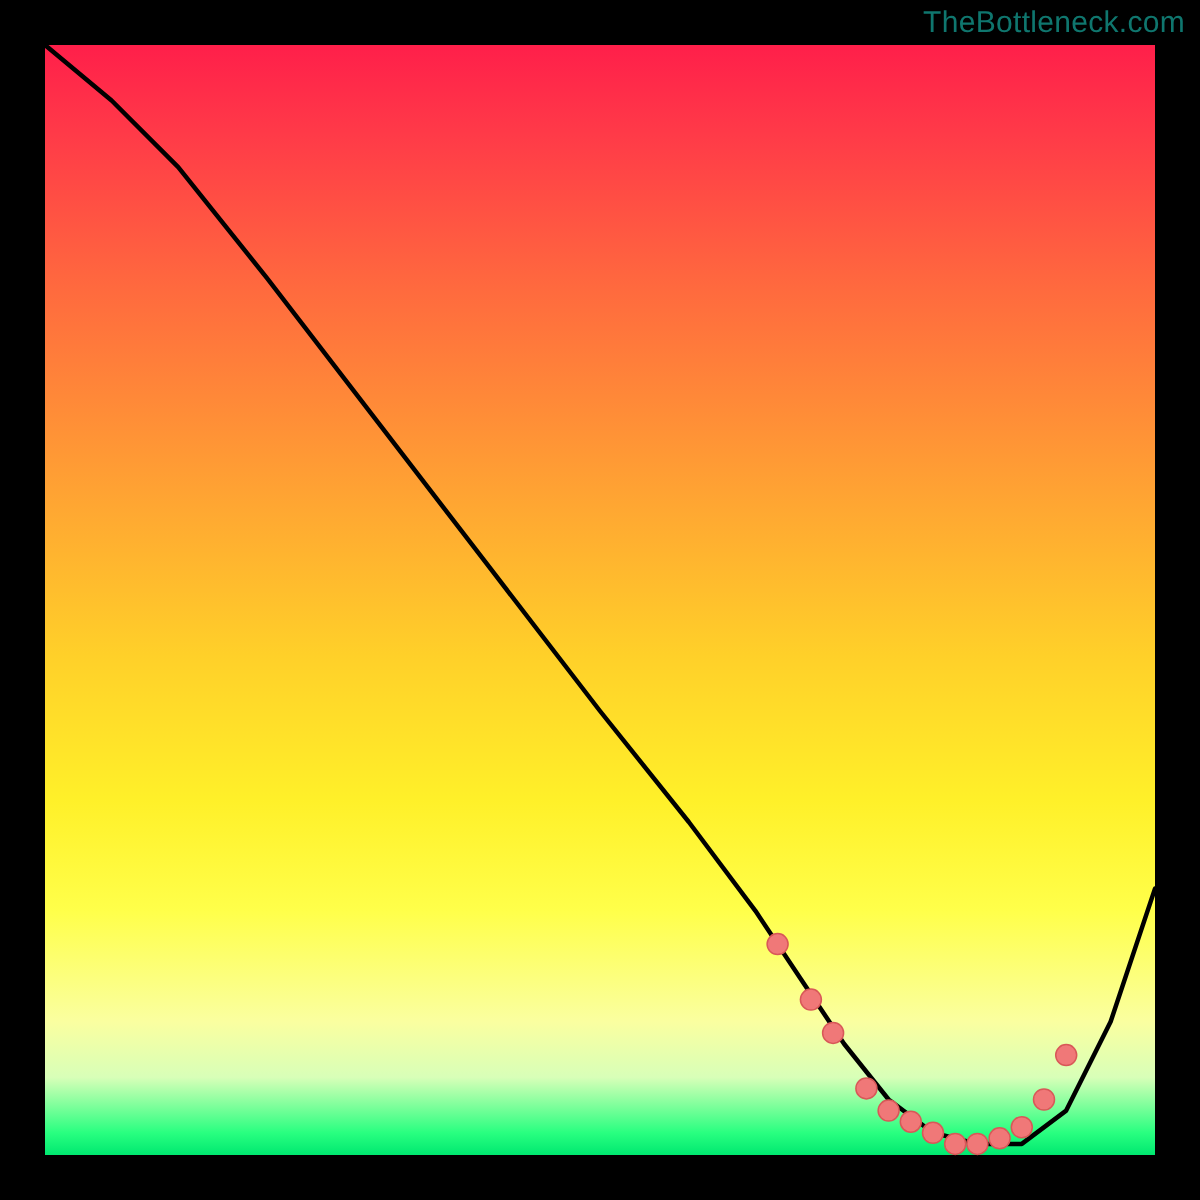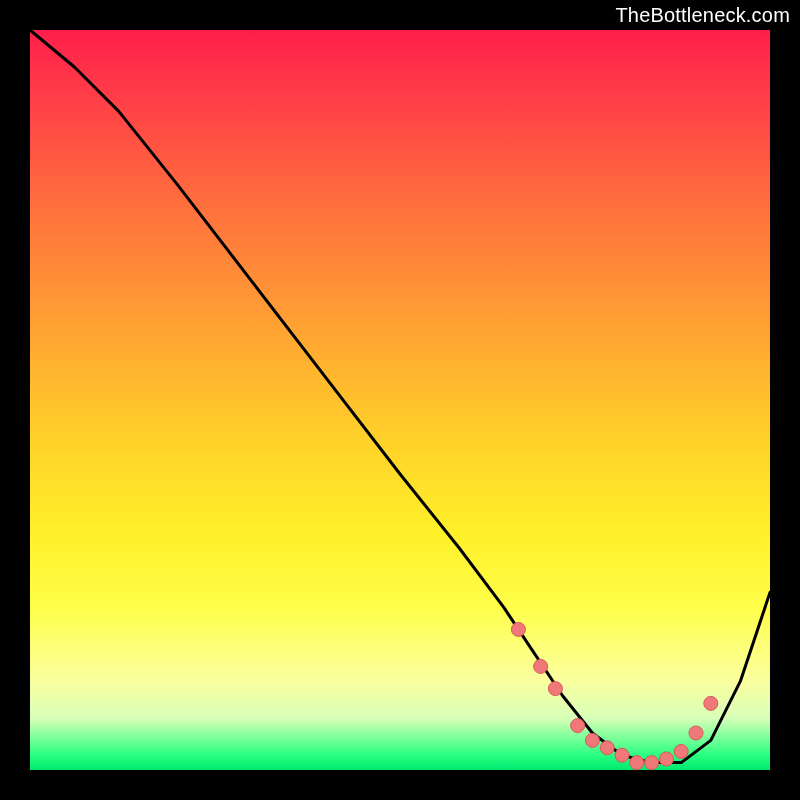--- a/index.html
+++ b/index.html
@@ -37,21 +37,21 @@
       #faffa0 88%,
       #d8ffb8 93%,
       #29ff80 98%,
       #00e870 100%
     );
   }
   .watermark {
     position: absolute;
     top: 4px;
     right: 10px;
-    color: #ffffff;
+    color: #0f766e;
     font-size: 20px;
     font-weight: 500;
     letter-spacing: 0.2px;
     user-select: none;
   }
   svg.overlay {
     position: absolute;
     left: 0;
     top: 0;
     width: 740px;

